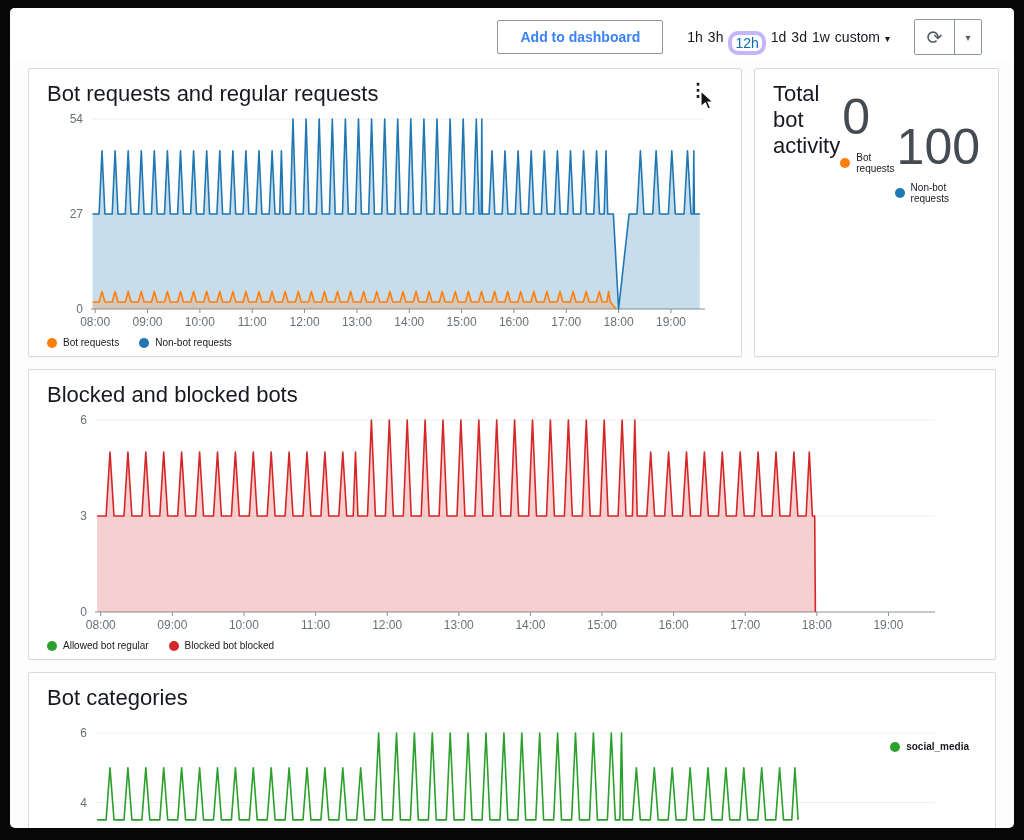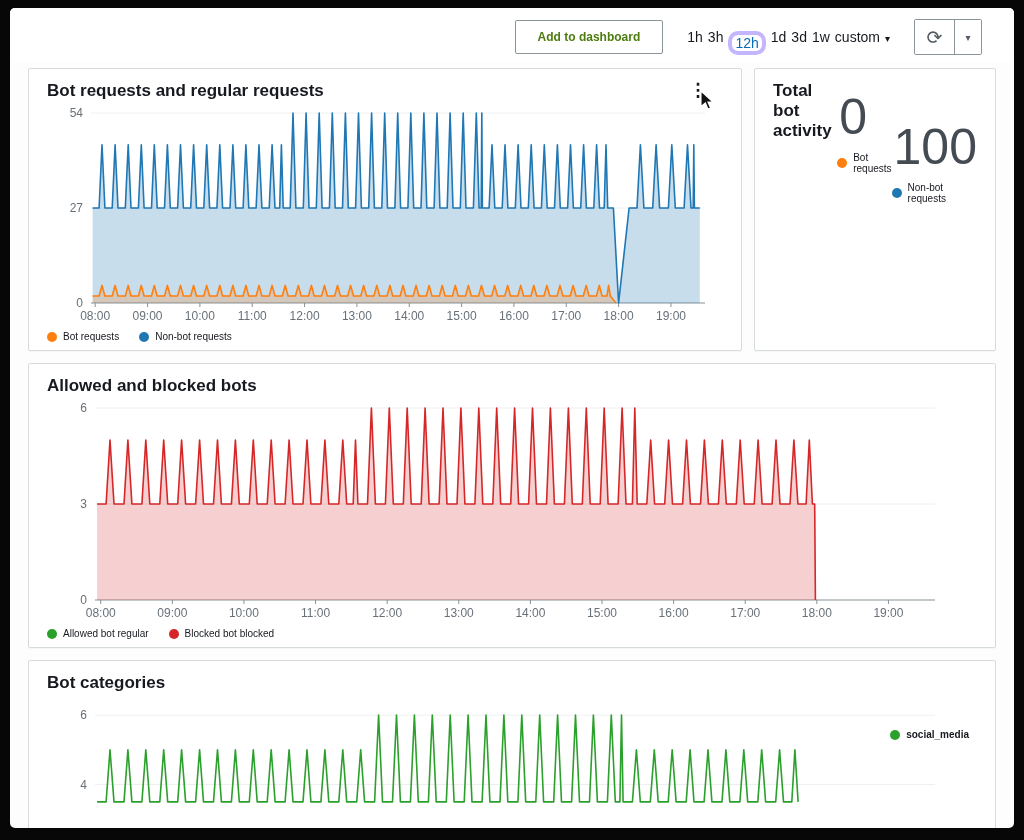--- a/index.html
+++ b/index.html
@@ -9,39 +9,39 @@
   }
   .screen{
     position:absolute;left:10px;top:8px;width:1004px;height:820px;
     background:#fdfdfd;border-radius:5px;overflow:hidden;
   }
   
   .toolbar{height:54px;position:relative;background:#ffffff;}
   .toolbar-controls{position:absolute;right:32px;top:11px;display:flex;align-items:center;gap:24px;}
   .btn-secondary{
     height:34px;padding:0 22px;background:#fff;border:1px solid #8a9499;border-radius:2px;
-    font-family:"Liberation Sans",sans-serif;font-size:12px;font-weight:700;color:#4d7c0f;cursor:pointer;
+    font-family:"Liberation Sans",sans-serif;font-size:14px;font-weight:700;color:#3b82f6;cursor:pointer;
   }
   .time-ranges{display:flex;align-items:center;gap:5px;font-size:14px;color:#16191f;font-weight:500;}
   .tr{cursor:pointer;white-space:nowrap;}
   .tr.selected{color:#0a6cb5;border:4px solid #c4b5fd;border-radius:10px;padding:0 3px;margin-top:12px;}
   .custom-caret{margin-left:5px;font-size:10px;color:#16191f;}
   .split-btn{display:flex;height:34px;border:1px solid #8a9499;border-radius:2px;overflow:hidden;background:#fff;}
   .sb-main{width:40px;border:none;background:#fff;border-right:1px solid #8a9499;cursor:pointer;
     font-size:19px;color:#545b64;line-height:32px;padding:0;font-family:"DejaVu Sans",sans-serif;}
   .sb-caret{width:26px;border:none;background:#fff;cursor:pointer;font-size:10px;color:#545b64;padding:0;}
   
   .row{display:flex;gap:12px;margin:6px 18px 0;}
   .row.r2,.row.r3{margin-top:12px;}
   .card{
     background:#fff;border:1px solid #d5dbdb;border-radius:2px;
     padding:12px 18px 8px;box-sizing:border-box;position:relative;
     box-shadow:0 1px 1px rgba(0,0,0,0.03);
   }
-  .card h2{margin:0 0 2px;font-size:17px;font-weight:700;color:#16191f;}
+  .card h2{margin:0 0 2px;font-size:22px;font-weight:400;color:#16191f;}
   .card-chart1{width:714px;}
   .card-numbers{flex:1;display:flex;}
   .card-full{width:100%;}
   .card-head{display:flex;justify-content:space-between;position:relative;}
   .kebab{font-size:18px;font-weight:700;color:#16191f;line-height:1;margin-right:16px;cursor:pointer;}
   .cursor-svg{position:absolute;right:8px;top:9px;}
   .legend{display:flex;gap:20px;align-items:center;font-size:10px;color:#16191f;margin-top:2px;}
   .li{display:flex;align-items:center;gap:6px;cursor:pointer;}
   .dot{width:10px;height:10px;border-radius:50%;display:inline-block;flex:none;}
   .big{font-size:50px;color:#444b53;line-height:1.05;margin:10px 0 8px 2px;}
@@ -155,21 +155,21 @@
             <i class="dot" style="background: rgb(31, 119, 180);"></i>
             <span>Non-bot requests</span>
           </span>
         </div>
       </div>
     </section>
   </div>
 
   <div class="row r2">
     <section class="card card-full">
-      <h2>Allowed and blocked bots</h2>
+      <h2>Blocked and blocked bots</h2>
       <svg class="chart" width="932" height="226">
           <text x="40" y="204" text-anchor="end" class="tick">0</text>
           <line x1="48" y1="104" x2="888" y2="104" stroke="#eef0f0" stroke-width="1"></line>
           <text x="40" y="108" text-anchor="end" class="tick">3</text>
           <line x1="48" y1="8" x2="888" y2="8" stroke="#eef0f0" stroke-width="1"></line>
           <text x="40" y="12" text-anchor="end" class="tick">6</text>
           <line x1="48" y1="200" x2="888" y2="200" stroke="#879196" stroke-width="1"></line>
           <line x1="53.72890025575448" y1="200" x2="53.72890025575448" y2="204" stroke="#879196"></line>
           <text x="53.72890025575448" y="217" text-anchor="middle" class="tick">08:00</text>
           <line x1="125.34015345268544" y1="200" x2="125.34015345268544" y2="204" stroke="#879196"></line>

